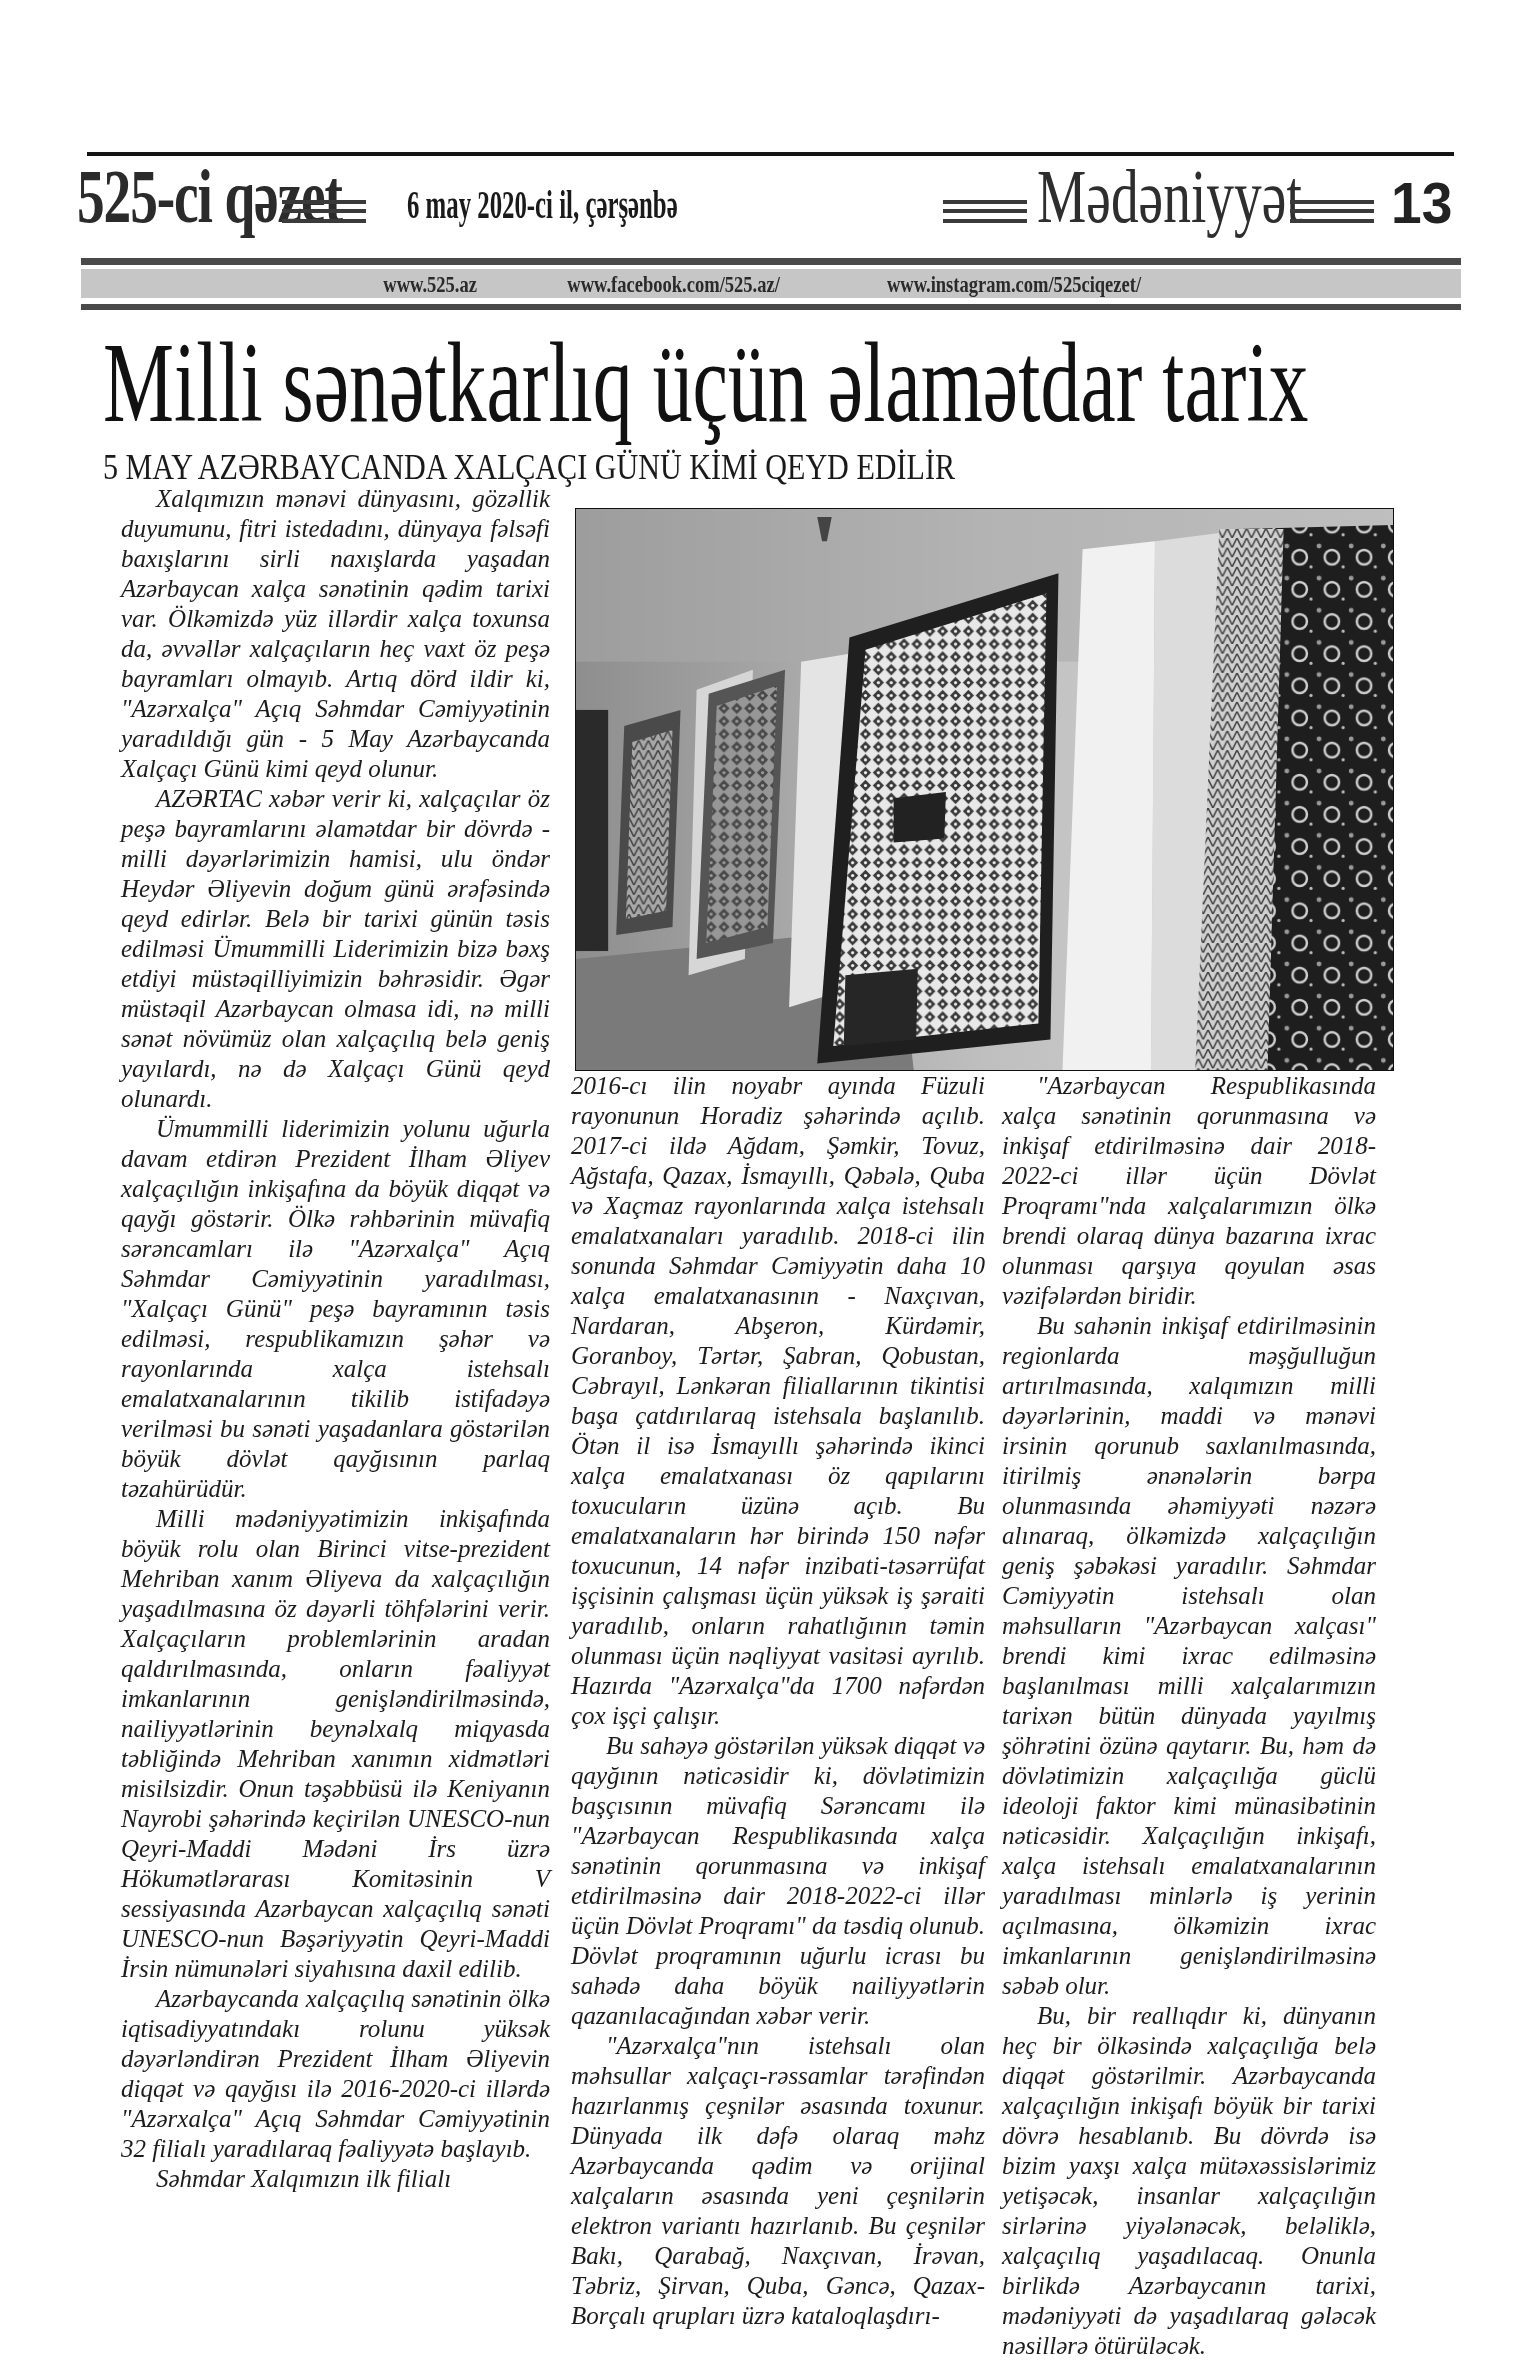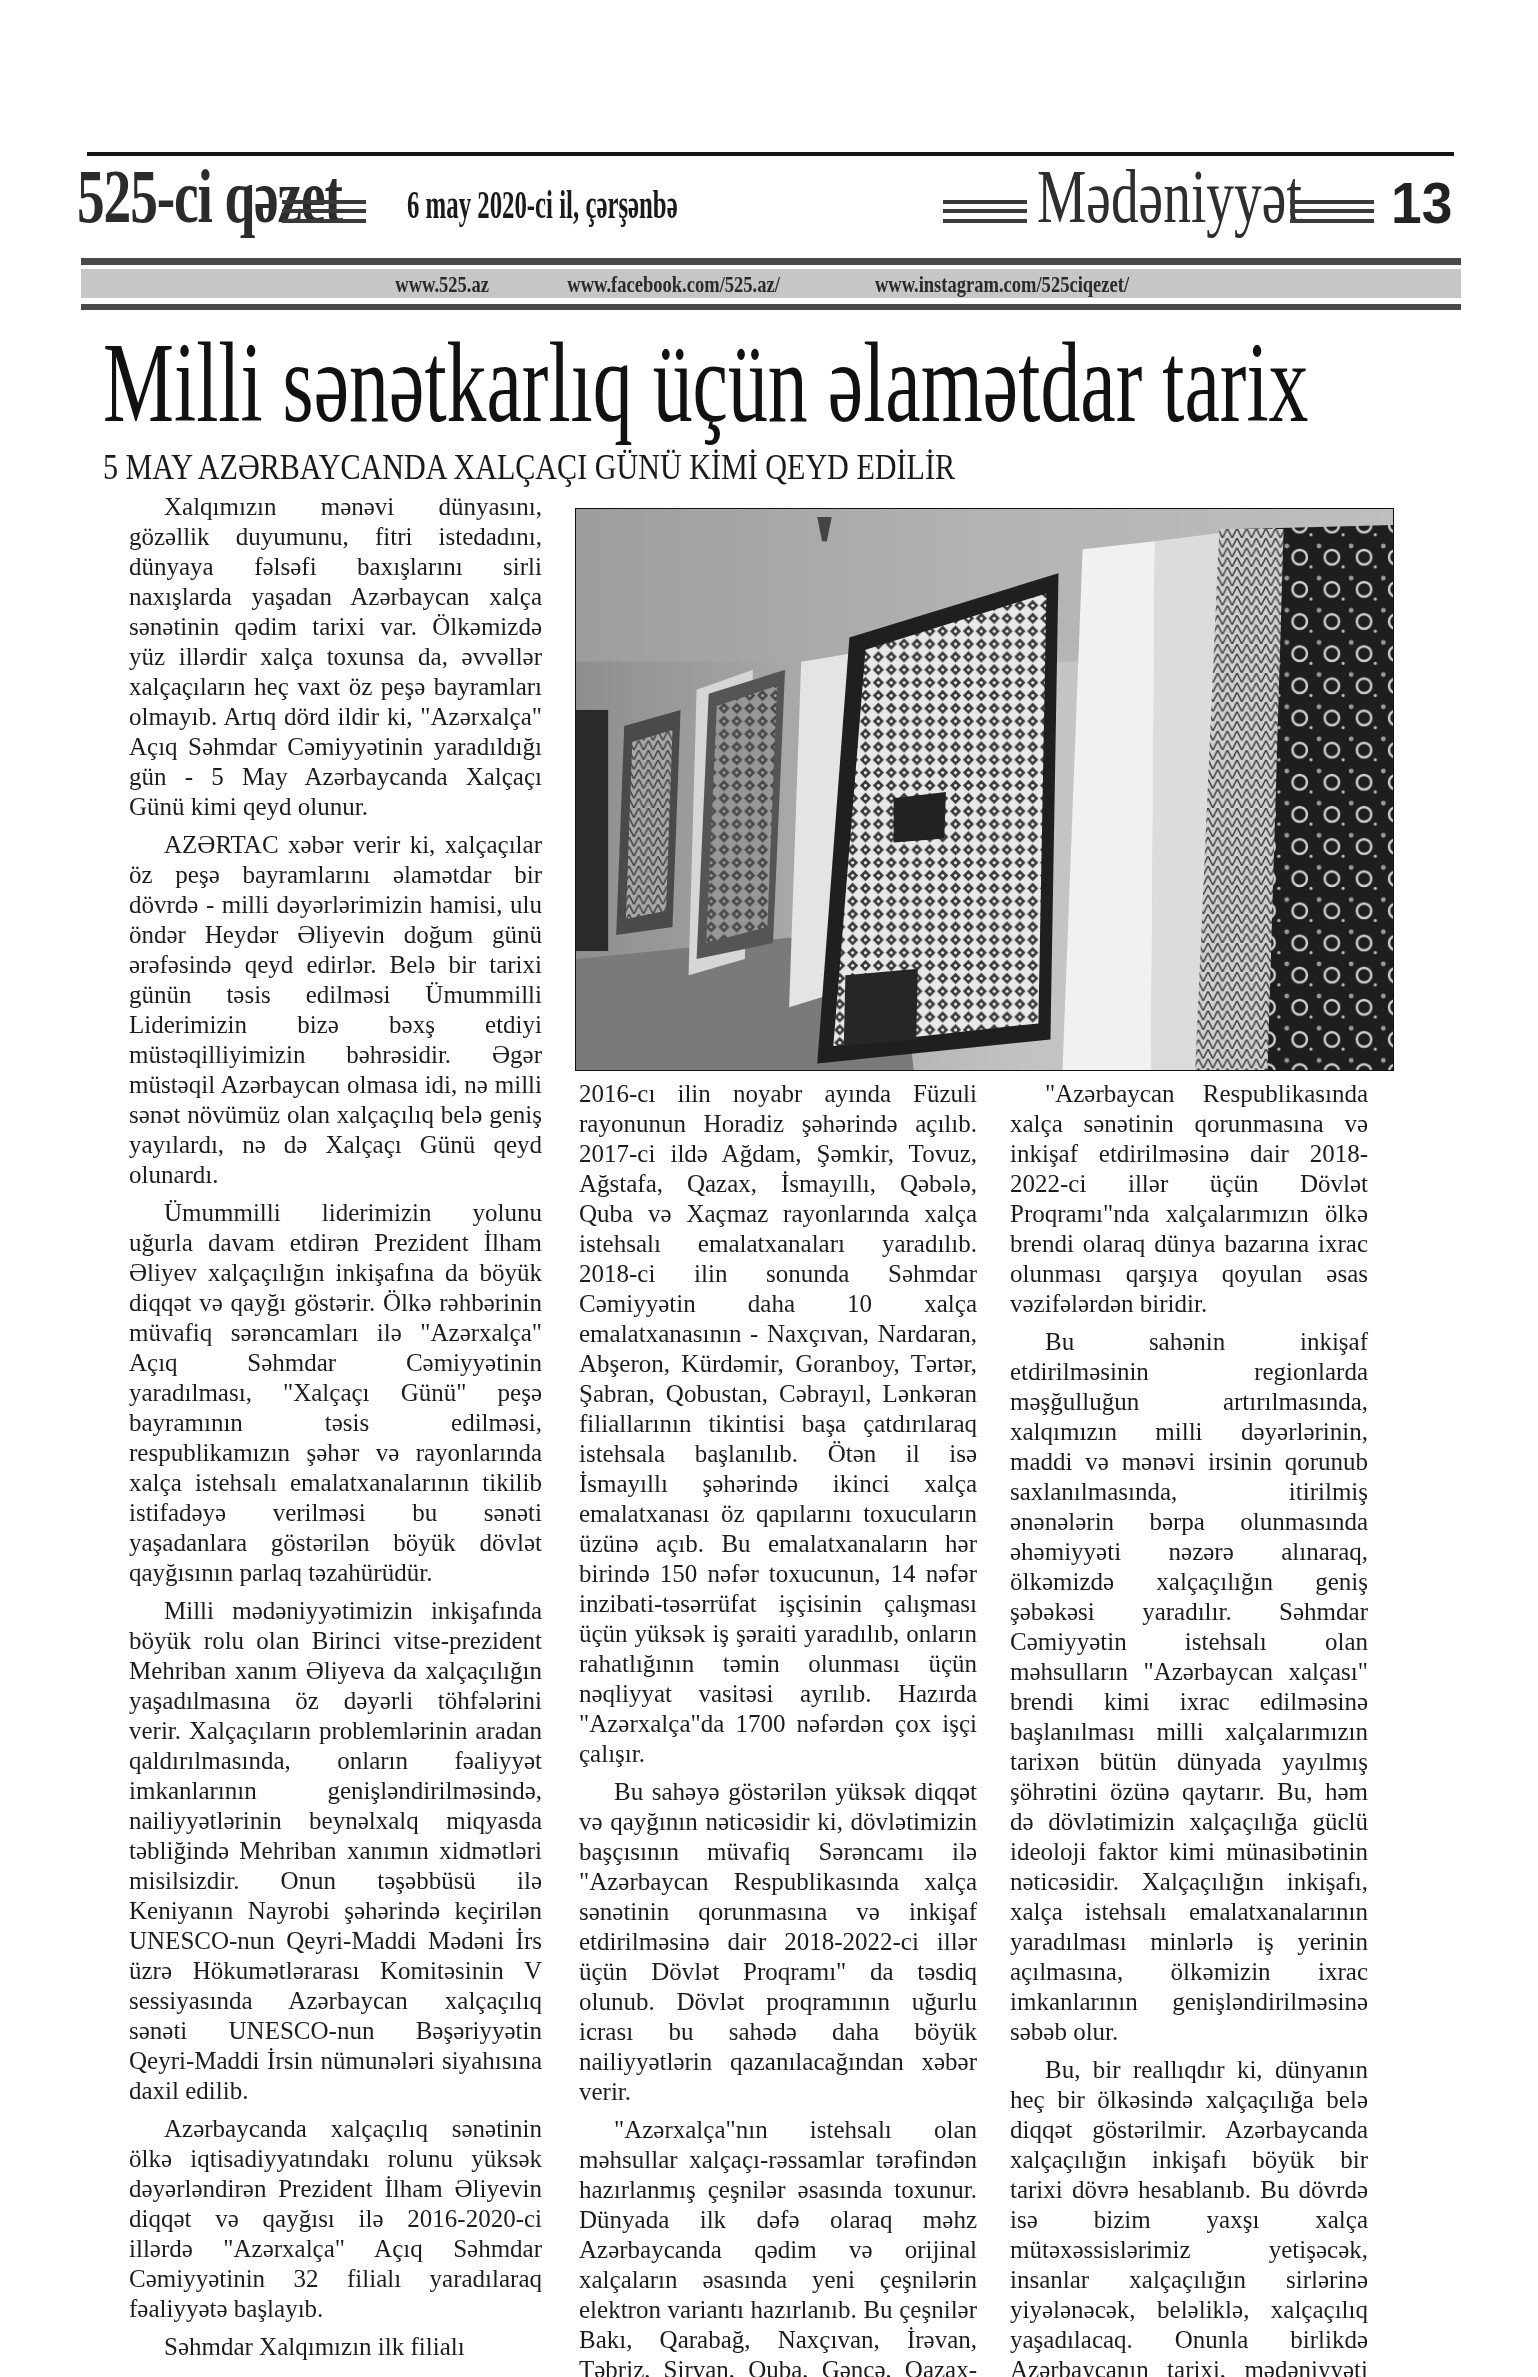--- a/index.html
+++ b/index.html
@@ -14,30 +14,30 @@
   .eq1 { left: 282px; top: 200px; }
   .eq2 { left: 943px; top: 200px; }
   .eq3 { left: 1290px; top: 200px; }
   .mast-date { left: 218px; top: 187px; font-family: "Liberation Serif", serif; font-weight: bold; font-size: 40px; line-height: 40px; transform: scaleX(0.62); transform-origin: left top; white-space: nowrap; margin-left: 0; }
   .mast-section { left: 1037px; top: 158px; font-family: "Liberation Serif", serif; font-size: 77px; line-height: 77px; transform: scaleX(0.72); transform-origin: left top; color: #2e2e2e; white-space: nowrap; }
   .mast-page { left: 1391px; top: 174px; font-family: "Liberation Sans", sans-serif; font-weight: bold; font-size: 58px; line-height: 58px; color: #222; transform: scaleX(0.95); transform-origin: left top; }
 
   .band-dark1 { left: 81px; top: 258px; width: 1380px; height: 7.3px; background: #4a4a4a; }
   .band-light { left: 81px; top: 269px; width: 1380px; height: 29px; background: #c6c6c6; }
   .band-dark2 { left: 81px; top: 304px; width: 1380px; height: 6.4px; background: #4a4a4a; }
-  .links { left: 81px; top: 271px; width: 1380px; height: 27px; display: flex; justify-content: center; gap: 44px; font-family: "Liberation Serif", serif; font-weight: bold; font-size: 22.6px; line-height: 27px; color: #2a2a2a; }
+  .links { left: 81px; top: 271px; width: 1380px; height: 27px; display: flex; justify-content: center; gap: 56px; font-family: "Liberation Serif", serif; font-weight: bold; font-size: 22.6px; line-height: 27px; color: #2a2a2a; }
   .links span { display: inline-block; transform: scaleX(0.82); }
 
   
   .headline { left: 103px; top: 322px; font-family: "Liberation Serif", serif; font-size: 114px; line-height: 121px; transform: scaleX(0.70); transform-origin: left top; white-space: nowrap; color: #111; }
   .subhead { left: 103px; top: 448px; font-family: "Liberation Serif", serif; font-size: 35px; line-height: 40px; transform: scaleX(0.86); transform-origin: left top; white-space: nowrap; color: #1a1a1a; }
 
   
   .col { font-family: "Liberation Serif", serif; font-size: 25px; line-height: 30px; text-align: justify; hyphens: manual; color: #1c1c1c; }
-  .col p { margin: 8px; text-indent: 35px; }
+  .col p { margin: 0; text-indent: 35px; font-style: italic; }
   .col p.noindent { text-indent: 0; }
   .col1 { left: 121px; top: 484px; width: 429px; }
   .col2 { left: 571px; top: 1071px; width: 414px; }
   .col3 { left: 1002px; top: 1071px; width: 374px; }
 
   
   .photo { left: 575px; top: 508px; width: 819px; height: 563px; border: 1.6px solid #111; box-sizing: border-box; overflow: hidden; background: #9a9a9a; }
   .photo svg { display: block; width: 100%; height: 100%; }
 </style>
 </head>

